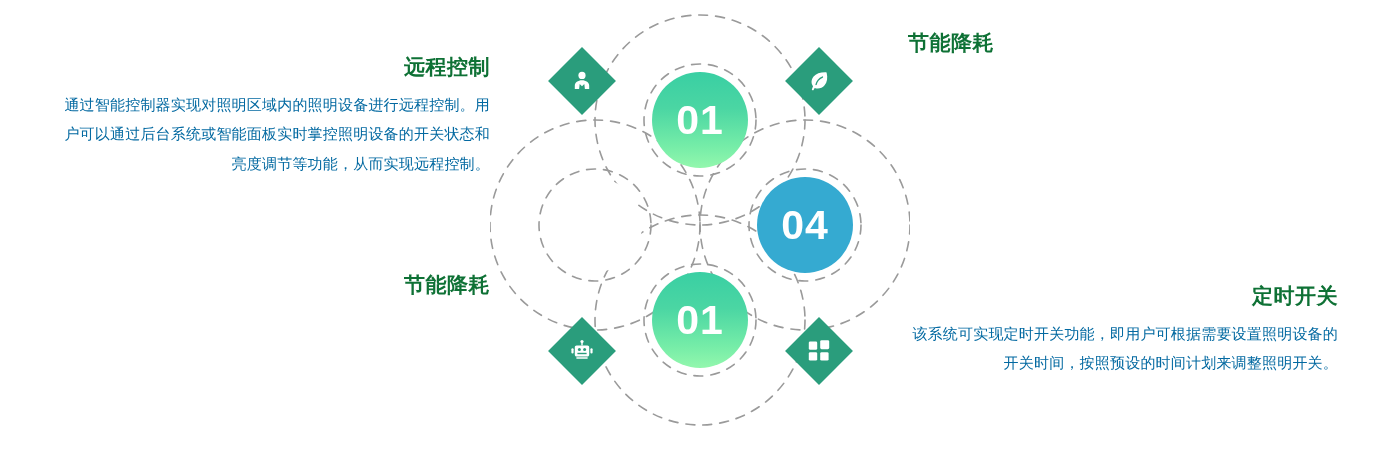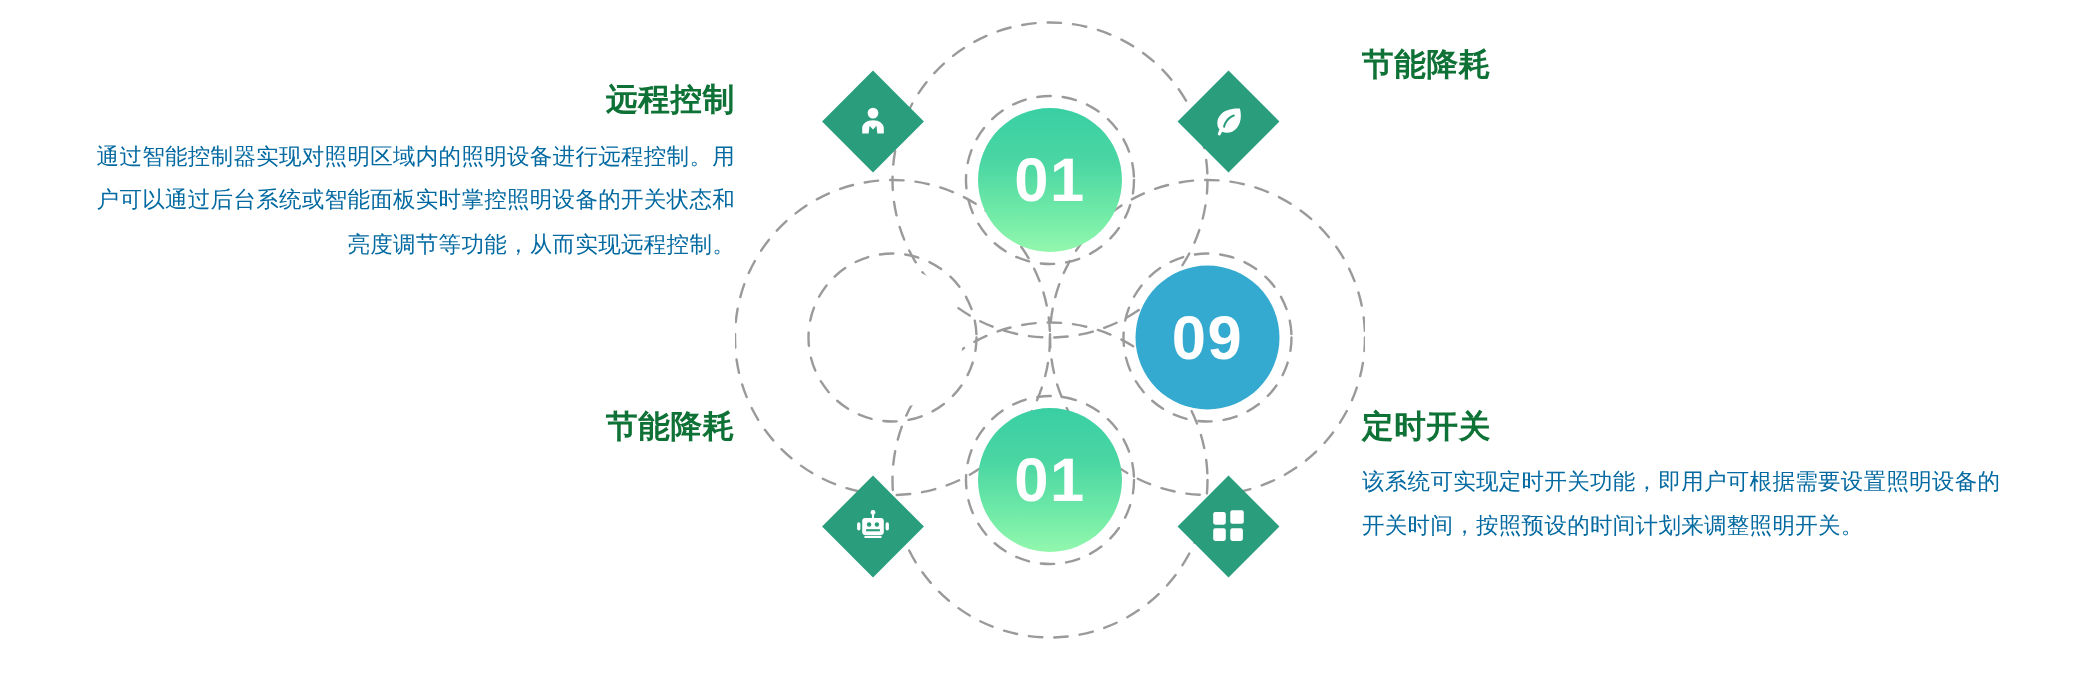--- a/index.html
+++ b/index.html
@@ -39,21 +39,21 @@
     line-height: 1.95;
     margin: 0;
     letter-spacing: 0.2px;
   }
   .block.left  { text-align: right; }
   .block.right { text-align: left; font-family: Liberation Serif, serif;  }
 
   #block-remote-control    { left: 60px;  top: 31px; margin-top: 23px;  }
   #block-energy-saving     { left: 908px; top: 31px;  }
   #block-automation        { left: 60px;  top: 272px; }
-  #block-timer-switch      { left: 908px; top: 272px; }
+  #block-timer-switch      { left: 908px; top: 284px; text-align: right; }
 
   
   .diagram {
     position: absolute;
     left: 490px;
     top: 0px;
     width: 420px;
     height: 465px;
   }
   .diagram svg { display: block; }
@@ -155,21 +155,21 @@
       </g>
     </svg>
 
     <div class="node green" id="node-01">
       <span>01</span>
     </div>
     <div class="node green" id="node-03">
       <span>01</span>
     </div>
     <div class="node blue" id="node-04">
-      <span>09</span>
+      <span>04</span>
     </div>
 
     <div class="diamond" id="diamond-remote-control">
       <span class="glyph">
         <svg viewBox="0 0 24 24" aria-hidden="true">
           <circle cx="12" cy="6.4" r="3.6"></circle>
           <path d="M12 11.2c-4 0-7.2 2.3-7.2 5.2V20h4.3l0.6-5.1 2.3 2.4 2.3-2.4 0.6 5.1h4.3v-3.6c0-2.9-3.2-5.2-7.2-5.2z"></path>
         </svg>
       </span>
     </div>

